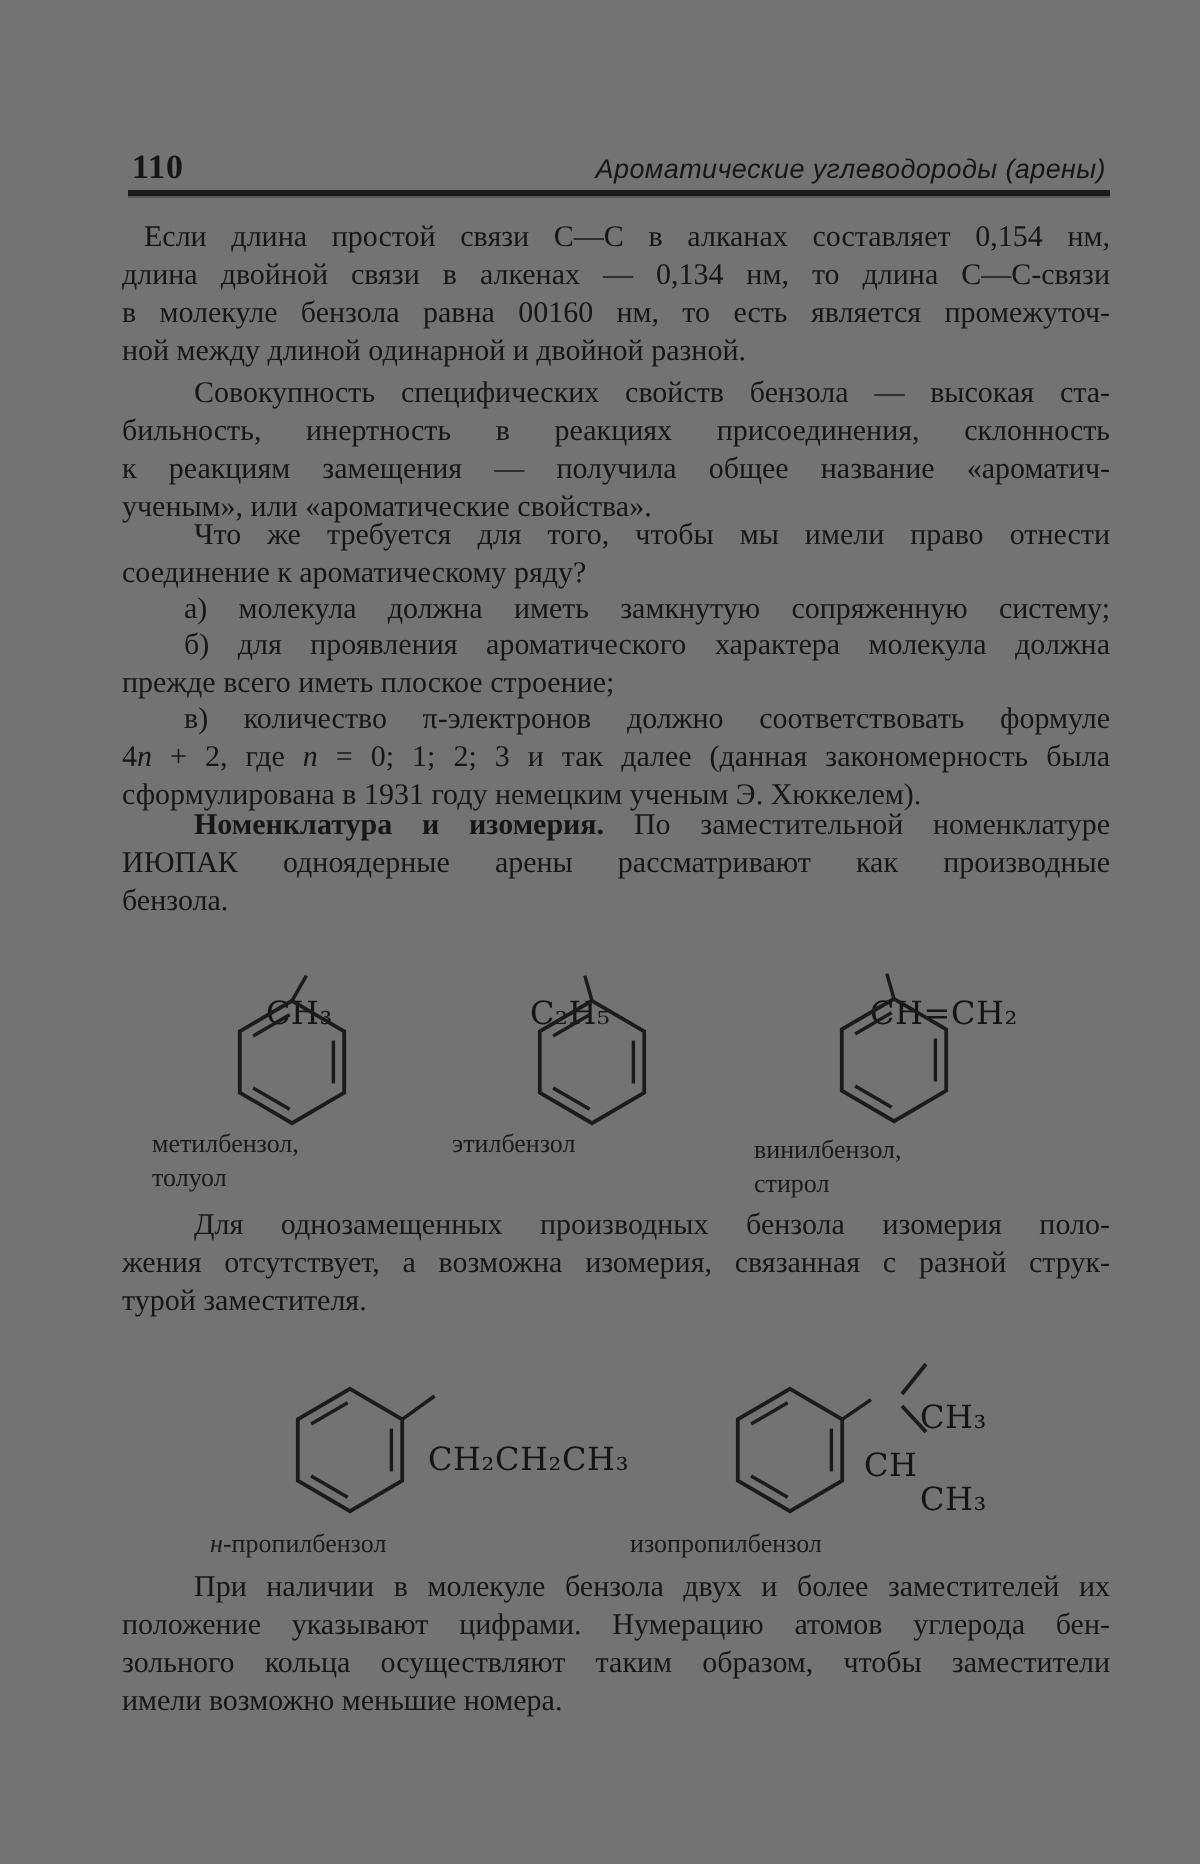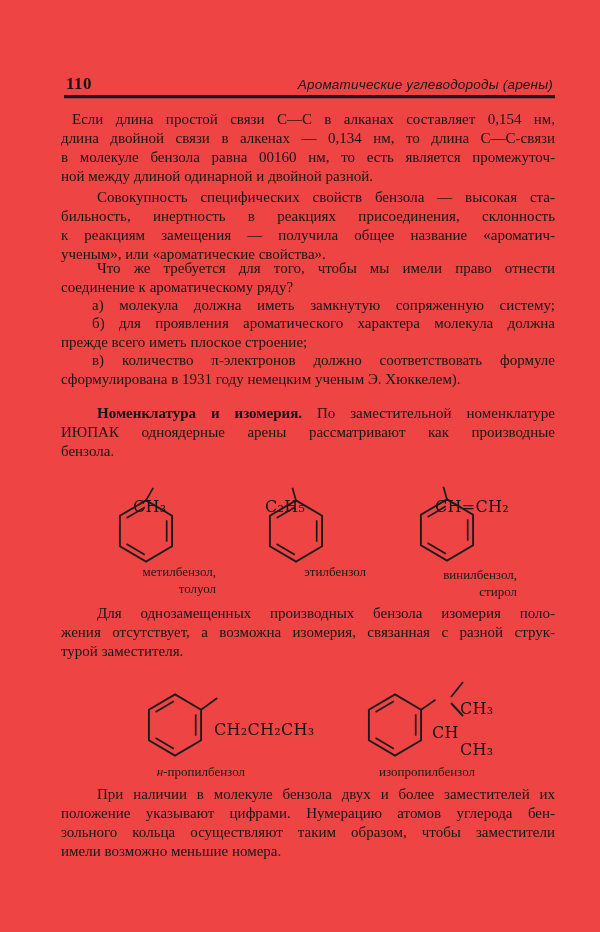--- a/index.html
+++ b/index.html
@@ -1,37 +1,37 @@
 <!DOCTYPE html>
 <html><head>
 <meta charset="utf-8">
 <style>
   html,body{margin:0;padding:0;background:#e8e8e6;}
-  .page{position:relative;width:600px;height:932px;background:#ef4444;overflow:hidden;
+  .page{position:relative;width:600px;height:932px;background:#737373;overflow:hidden;
         font-family:"Liberation Serif",serif;color:#161616;}
   
   .pgnum{position:absolute;left:66px;top:74px;font-size:17px;font-weight:bold;letter-spacing:.5px;}
   .runtitle{position:absolute;right:47px;top:77px;font-family:"Liberation Sans",sans-serif;
             font-style:italic;font-size:13.5px;letter-spacing:.2px;}
   .rule{position:absolute;left:64px;top:95px;width:491px;height:2.5px;background:#1c1c1c;
         box-shadow:0 1px 0 rgba(40,40,40,.35);}
   
   .para{position:absolute;left:61px;width:494px;font-size:15px;line-height:19px;}
   .line{text-align:justify;text-align-last:justify;height:19px;white-space:nowrap;}
   .line.last{text-align-last:left;}
   .ind36{padding-left:36px;}
   .ind31{padding-left:31px;}
   .ind11{padding-left:11px;}
   .b{font-weight:bold;}
   .it{font-style:italic;}
   
   .fig{position:absolute;}
   .fig .abs{position:absolute;white-space:nowrap;}
   .formula{font-family:"DejaVu Serif",serif;font-size:16px;letter-spacing:.3px;color:#141414;margin-top:36px;}
-  .cname{position:absolute;text-align:right;font-size:13px;line-height:17px;color:#1a1a1a;}
+  .cname{position:absolute;text-align:left;font-size:13px;line-height:17px;color:#1a1a1a;}
   .ring-svg{position:absolute;}
   .ring-svg line,.ring-svg polygon{stroke:#1b1b1b;fill:none;}
   .ring-svg polygon{stroke-width:2.1;}
   .ring-svg line{stroke-width:1.9;}
 </style>
 </head>
 <body>
 
 <div class="page">
 
@@ -62,20 +62,21 @@
     <div class="line ind31">а) молекула должна иметь замкнутую сопряженную систему;</div>
   </div>
 
   <div class="para" style="top:314px">
     <div class="line ind31">б) для проявления ароматического характера молекула должна</div>
     <div class="line last">прежде всего иметь плоское строение;</div>
   </div>
 
   <div class="para" style="top:351px">
     <div class="line ind31">в) количество π-электронов должно соответствовать формуле</div>
+    <div class="line"><span>4</span><span class="it">n</span><span> + 2, где </span><span class="it">n</span><span> = 0; 1; 2; 3 и так далее (данная закономерность была</span></div>
     <div class="line last">сформулирована в 1931 году немецким ученым Э. Хюккелем).</div>
   </div>
 
   <div class="para" style="top:404px">
     <div class="line ind36"><span class="b">Номенклатура и изомерия.</span><span> По заместительной номенклатуре</span></div>
     <div class="line">ИЮПАК одноядерные арены рассматривают как производные</div>
     <div class="line last">бензола.</div>
   </div>
 
   <div class="fig" style="left:76px;top:458px;width:140px;height:150px">

